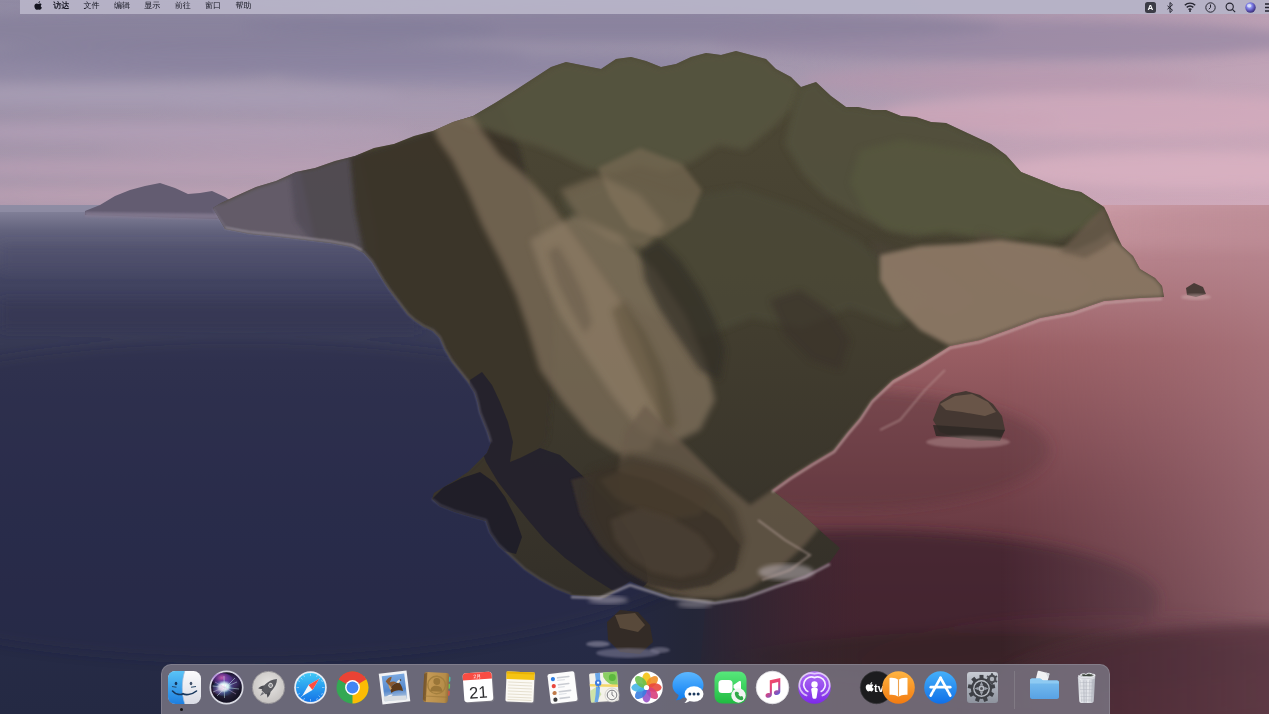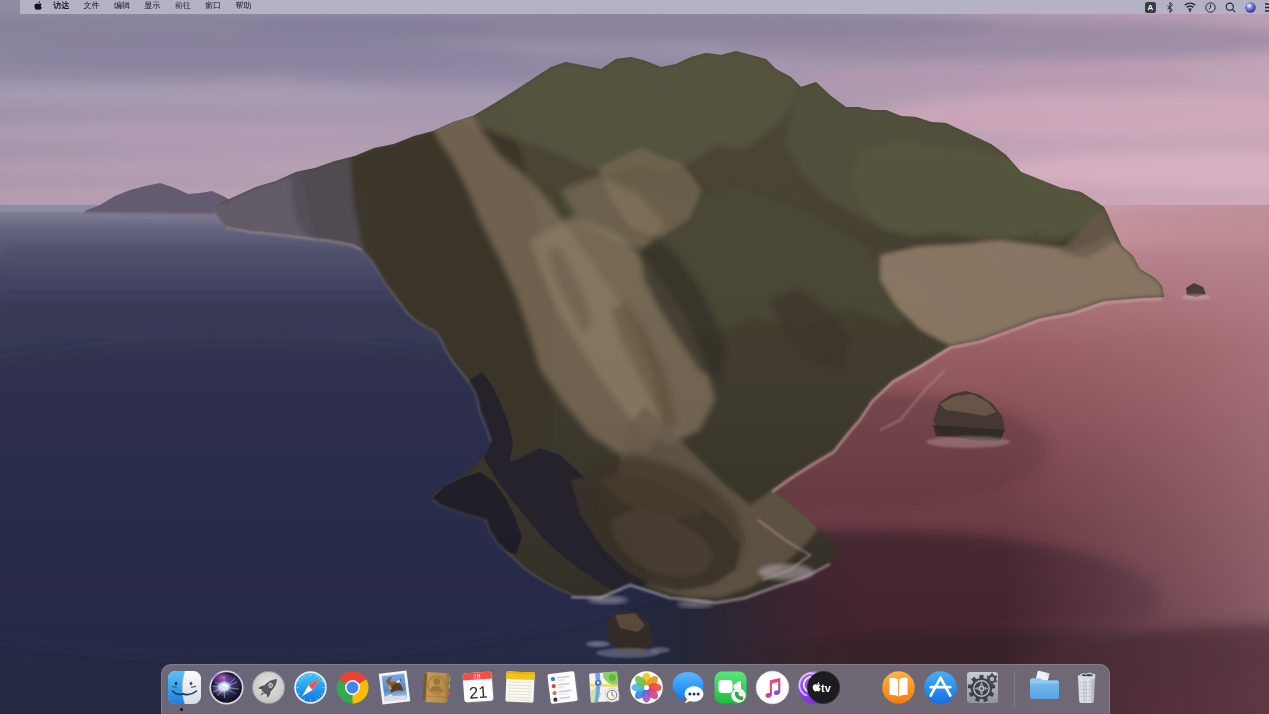--- a/index.html
+++ b/index.html
@@ -532,21 +532,21 @@
             <stop offset="0" stop-color="#b06ef5"></stop>
             <stop offset="1" stop-color="#7d2ae8"></stop>
           </linearGradient>
 </defs>
         <circle cx="17.5" cy="17.5" r="16.3" fill="url(#pod)"></circle>
         <circle cx="17.5" cy="14.5" r="3.2" fill="#fff"></circle>
         <path d="M14.2,19.5 C14,18.4 15.5,17.6 17.5,17.6 C19.5,17.6 21,18.4 20.8,19.5 L19.6,27.3 C19.5,28.3 18.6,28.8 17.5,28.8 C16.4,28.8 15.5,28.3 15.4,27.3 Z" fill="#fff"></path>
         <path d="M11.4,21.7 A7.2,7.2 0 0,1 17.5,7.6 A7.2,7.2 0 0,1 23.6,21.7" stroke="#fff" stroke-width="1.7" fill="none" opacity="0.9"></path>
         <path d="M10.3,25.8 A11.4,11.4 0 0,1 17.5,3.8 A11.4,11.4 0 0,1 24.7,25.8" stroke="#fff" stroke-width="1.7" fill="none" opacity="0.65"></path>
       </svg></div>
-    <div class="di" style="left:644px"><svg viewBox="0 0 35 35">
+    <div class="di" style="left:697px"><svg viewBox="0 0 35 35">
         <circle cx="17.5" cy="17.5" r="16.3" fill="#1c1c1e" stroke="#3c3c40" stroke-width="0.6"></circle>
         <g fill="#fff">
           <text x="15" y="22" font-size="11" font-family="Liberation Sans" font-weight="bold" fill="#fff">tv</text>
           <path d="M13.1,17.6 C13.1,16 14.5,15.1 14.5,15.1 C14.5,15.1 13.9,14.2 12.8,14.2 C12,14.2 11.5,14.7 11,14.7 C10.5,14.7 9.9,14.2 9.2,14.2 C8,14.2 6.7,15.3 6.7,17.2 C6.7,19.2 8.2,21.4 9.2,21.4 C9.6,21.4 10.2,20.9 10.9,20.9 C11.6,20.9 11.9,21.4 12.5,21.4 C13.4,21.4 14.5,19.5 14.7,18.7 C13.7,18.3 13.1,17.6 13.1,17.6 Z M12.7,13.6 C13.3,12.9 13.2,12 13.2,12 C13.2,12 12.2,12.2 11.7,12.9 C11.2,13.5 11.3,14.4 11.3,14.4 C11.3,14.4 12.2,14.3 12.7,13.6 Z"></path>
         </g>
       </svg></div>
     <div class="di" style="left:718.5px"><svg viewBox="0 0 35 35">
         <defs>
           <linearGradient id="bks" x1="0" y1="0" x2="0" y2="1">
             <stop offset="0" stop-color="#ffb441"></stop>

